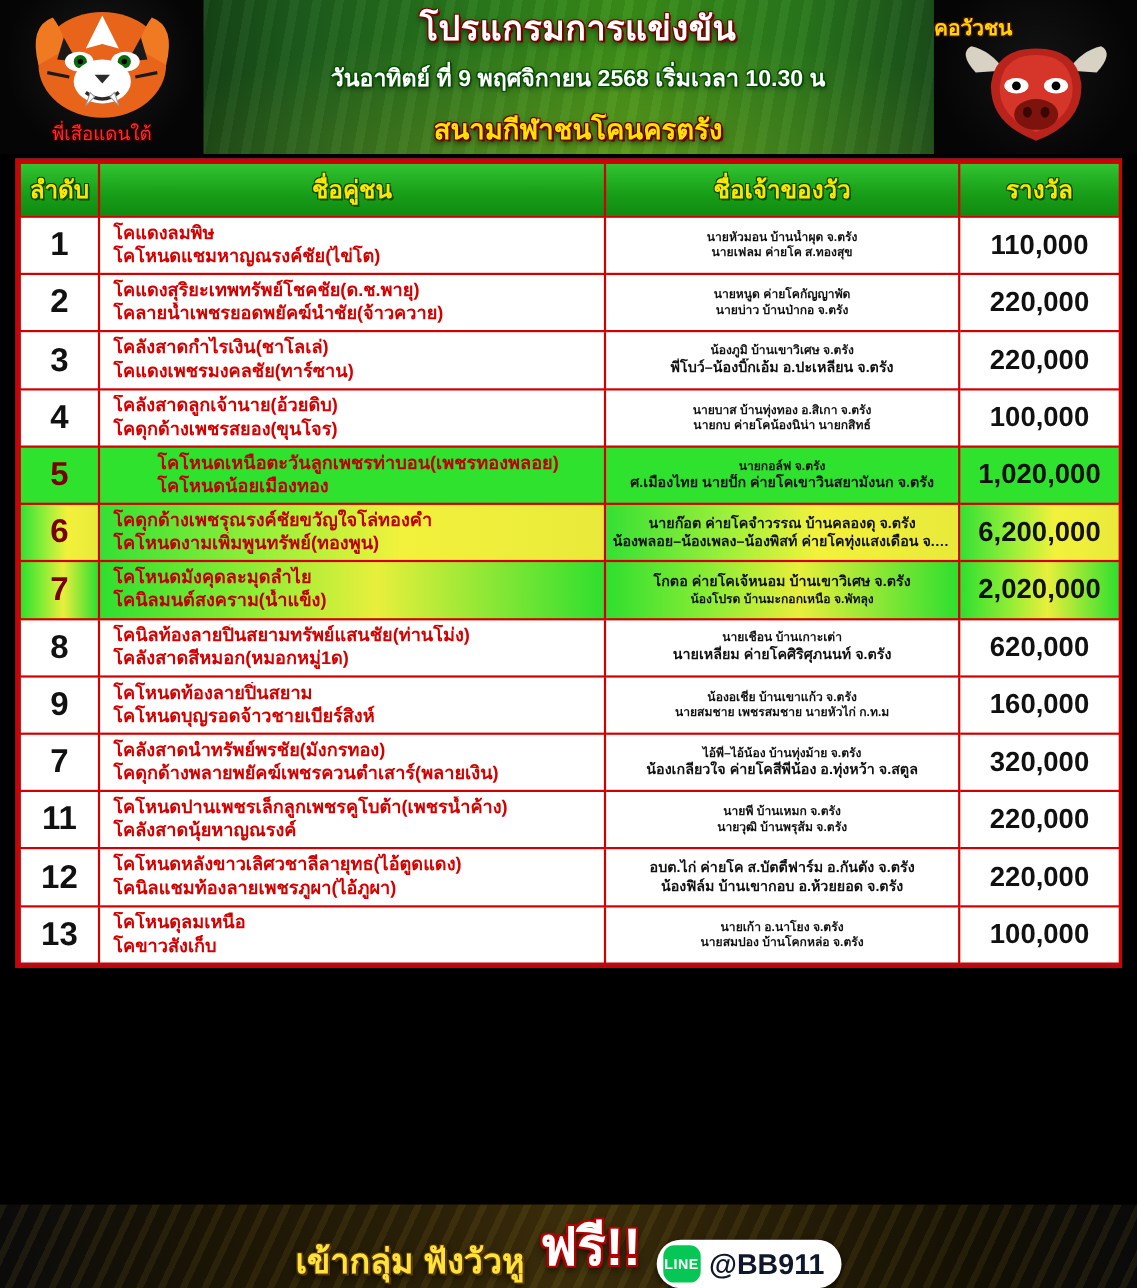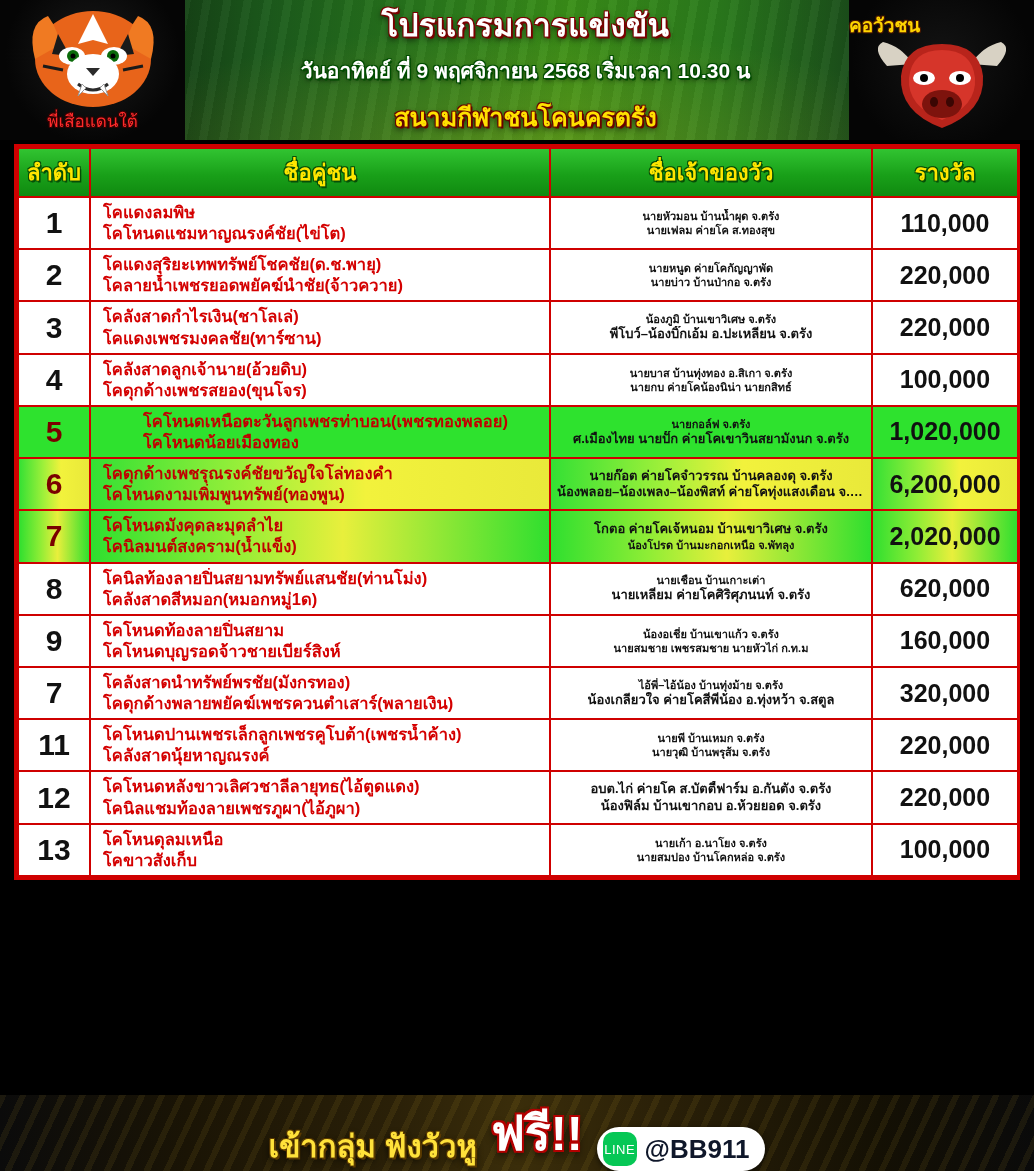--- a/index.html
+++ b/index.html
@@ -178,21 +178,21 @@
   .line-badge {
     display: inline-flex; align-items: center; gap: 8px;
     background: #ffffff; border-radius: 22px;
     padding: 5px 16px 5px 6px;
     box-shadow: 0 2px 6px rgba(0,0,0,.6);
   }
   .line-bubble {
     width: 34px; height: 34px; border-radius: 10px;
     background: #06c755; color: #fff;
     display: flex; align-items: center; justify-content: center;
-    font-size: 13px; font-weight: normal; letter-spacing: .5px;
+    font-size: 13px; font-weight: bold; letter-spacing: .5px;
   }
   .line-id {
     font-size: 26px; font-weight: bold; color: #0f172a;
   }
 </style>
 </head>
 <body>
 
 <div class="page">
 

